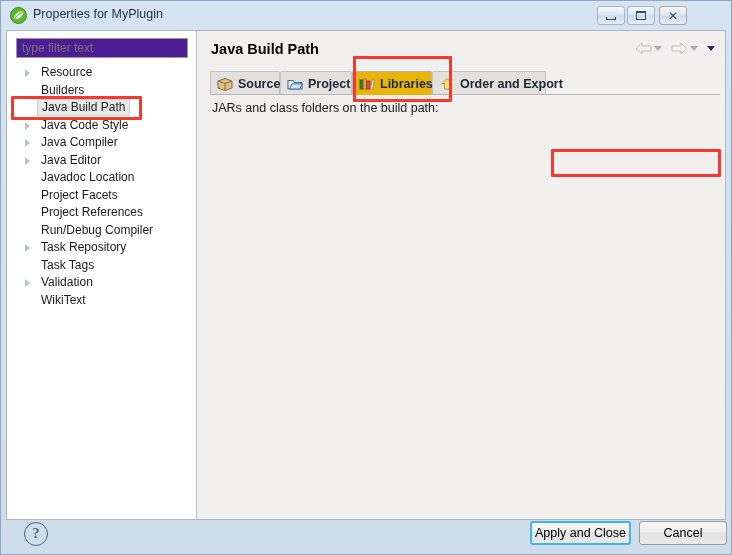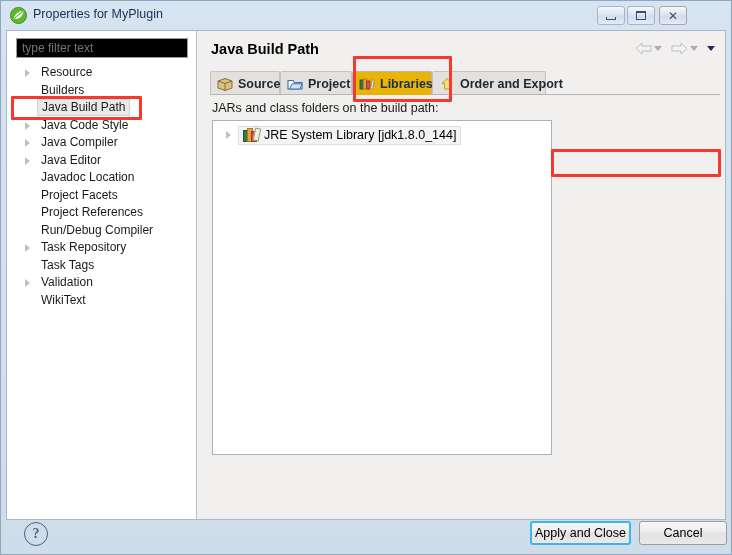--- a/index.html
+++ b/index.html
@@ -94,21 +94,21 @@
     background: #ffffff;
     border-right: 1px solid #b6c2cf;
     box-sizing: border-box;
   }
   #filter-input {
     position: absolute;
     left: 9px; top: 7px;
     width: 172px; height: 20px;
     box-sizing: border-box;
     border: 1px solid #9a9a9a;
-    background: #000000;
+    background: #4c1d95;
     font-family: "Liberation Sans", sans-serif;
     font-size: 12px;
     color: #888;
     padding: 0 5px;
     outline: none;
   }
   #tree {
     position: absolute;
     left: 0; top: 33px;
     width: 190px;
@@ -396,34 +396,20 @@
             <span class="ticon"><svg viewBox="0 0 16 14" width="16" height="14">
                 <path d="M8 1.5 L13 6.5 L10.5 6.5 L10.5 12 L5.5 12 L5.5 6.5 L3 6.5 Z" fill="#f7de7a" stroke="#b89a2d" stroke-width="1"></path>
               </svg></span>
             <span>Order and Export</span>
           </div>
         </div>
       <div id="tab-underline"></div>
 
       <div id="tabpage">
         <div id="list-desc">JARs and class folders on the build path:</div>
-        <div id="listbox">
-          <div id="jre-row">
-            <span class="twisty"></span>
-            <span id="jre-label-box">
-              <span class="books" style="margin-right:5px">
-                <i style="left:0;width:4px;height:10px;background:#2f7d46;border:1px solid #1d5a30;"></i>
-                <i style="left:4px;width:4px;height:12px;background:#e8a33d;border:1px solid #b7761e;"></i>
-                <i style="left:8px;width:4px;height:9px;background:#d6524a;border:1px solid #a33028;"></i>
-                <i style="left:11px;bottom:1px;width:4px;height:11px;background:#f0f0e0;border:1px solid #9a9a80;transform:rotate(12deg);"></i>
-              </span>
-              <span>JRE System Library [jdk1.8.0_144]</span>
-            </span>
-          </div>
-        </div>
       </div>
 
       <div id="sidebuttons"></div>
 
     </div>
   </div>
 
   <div id="footer">
     <div id="help-icon">
       <span>?</span>

